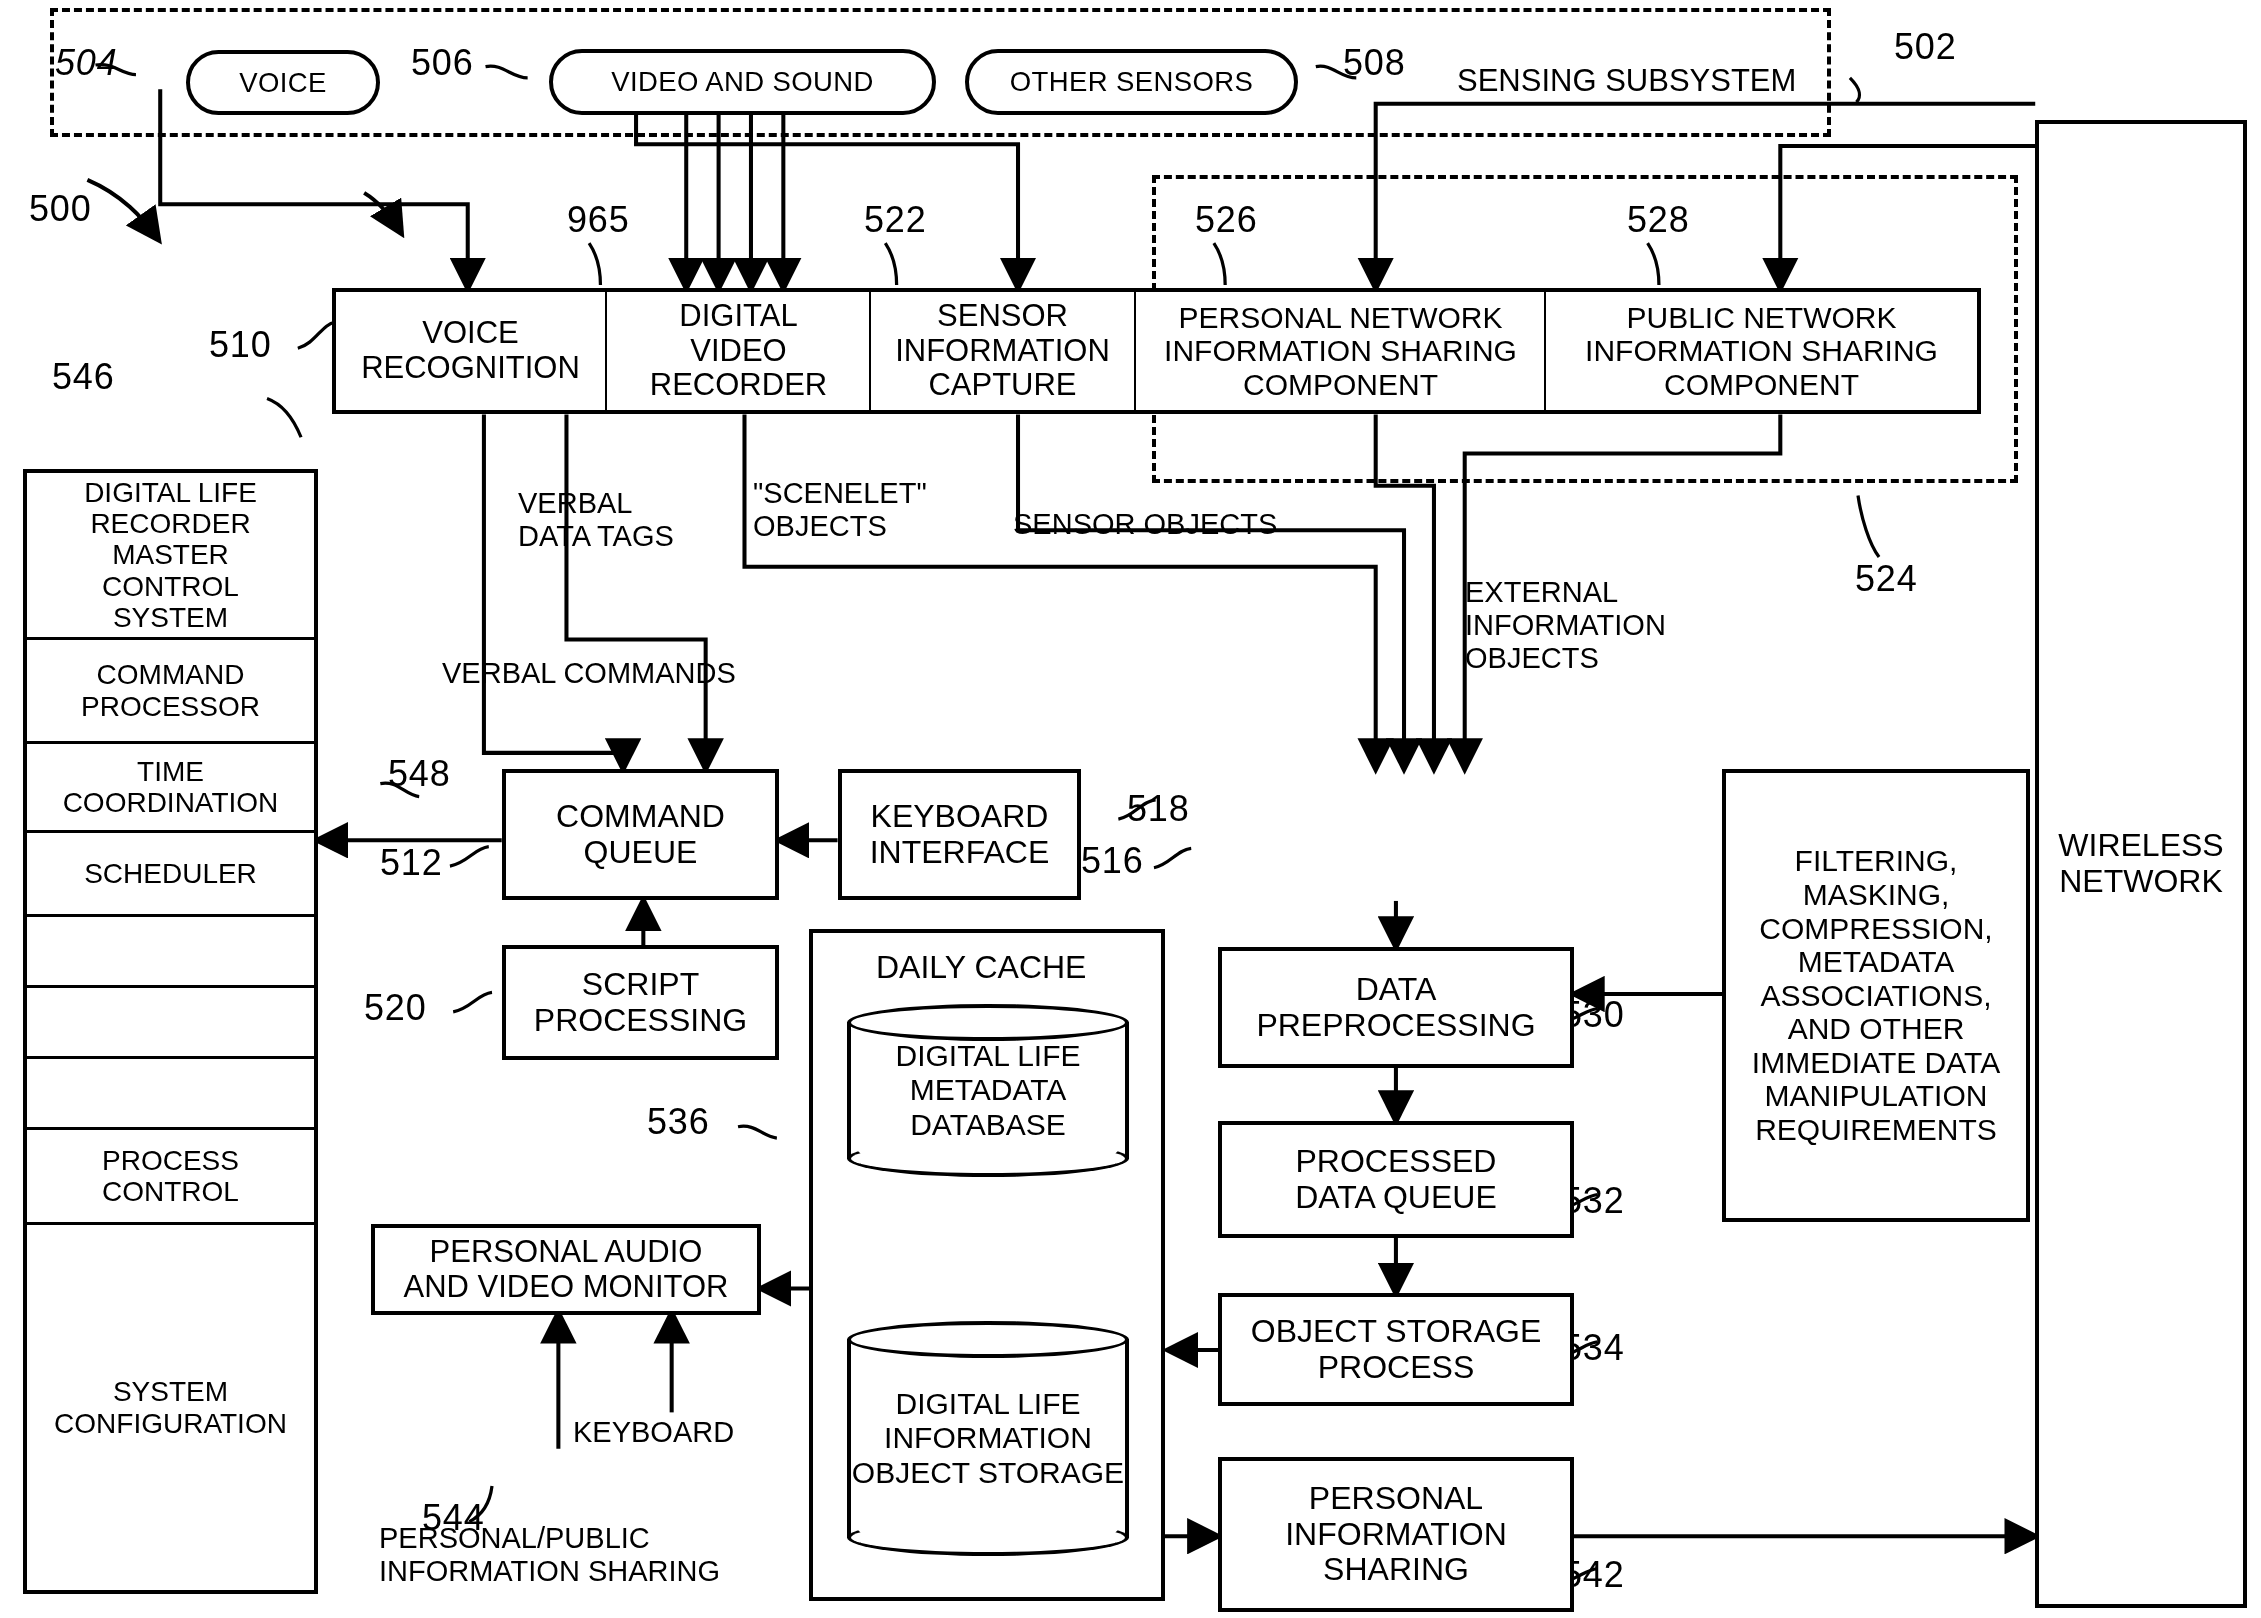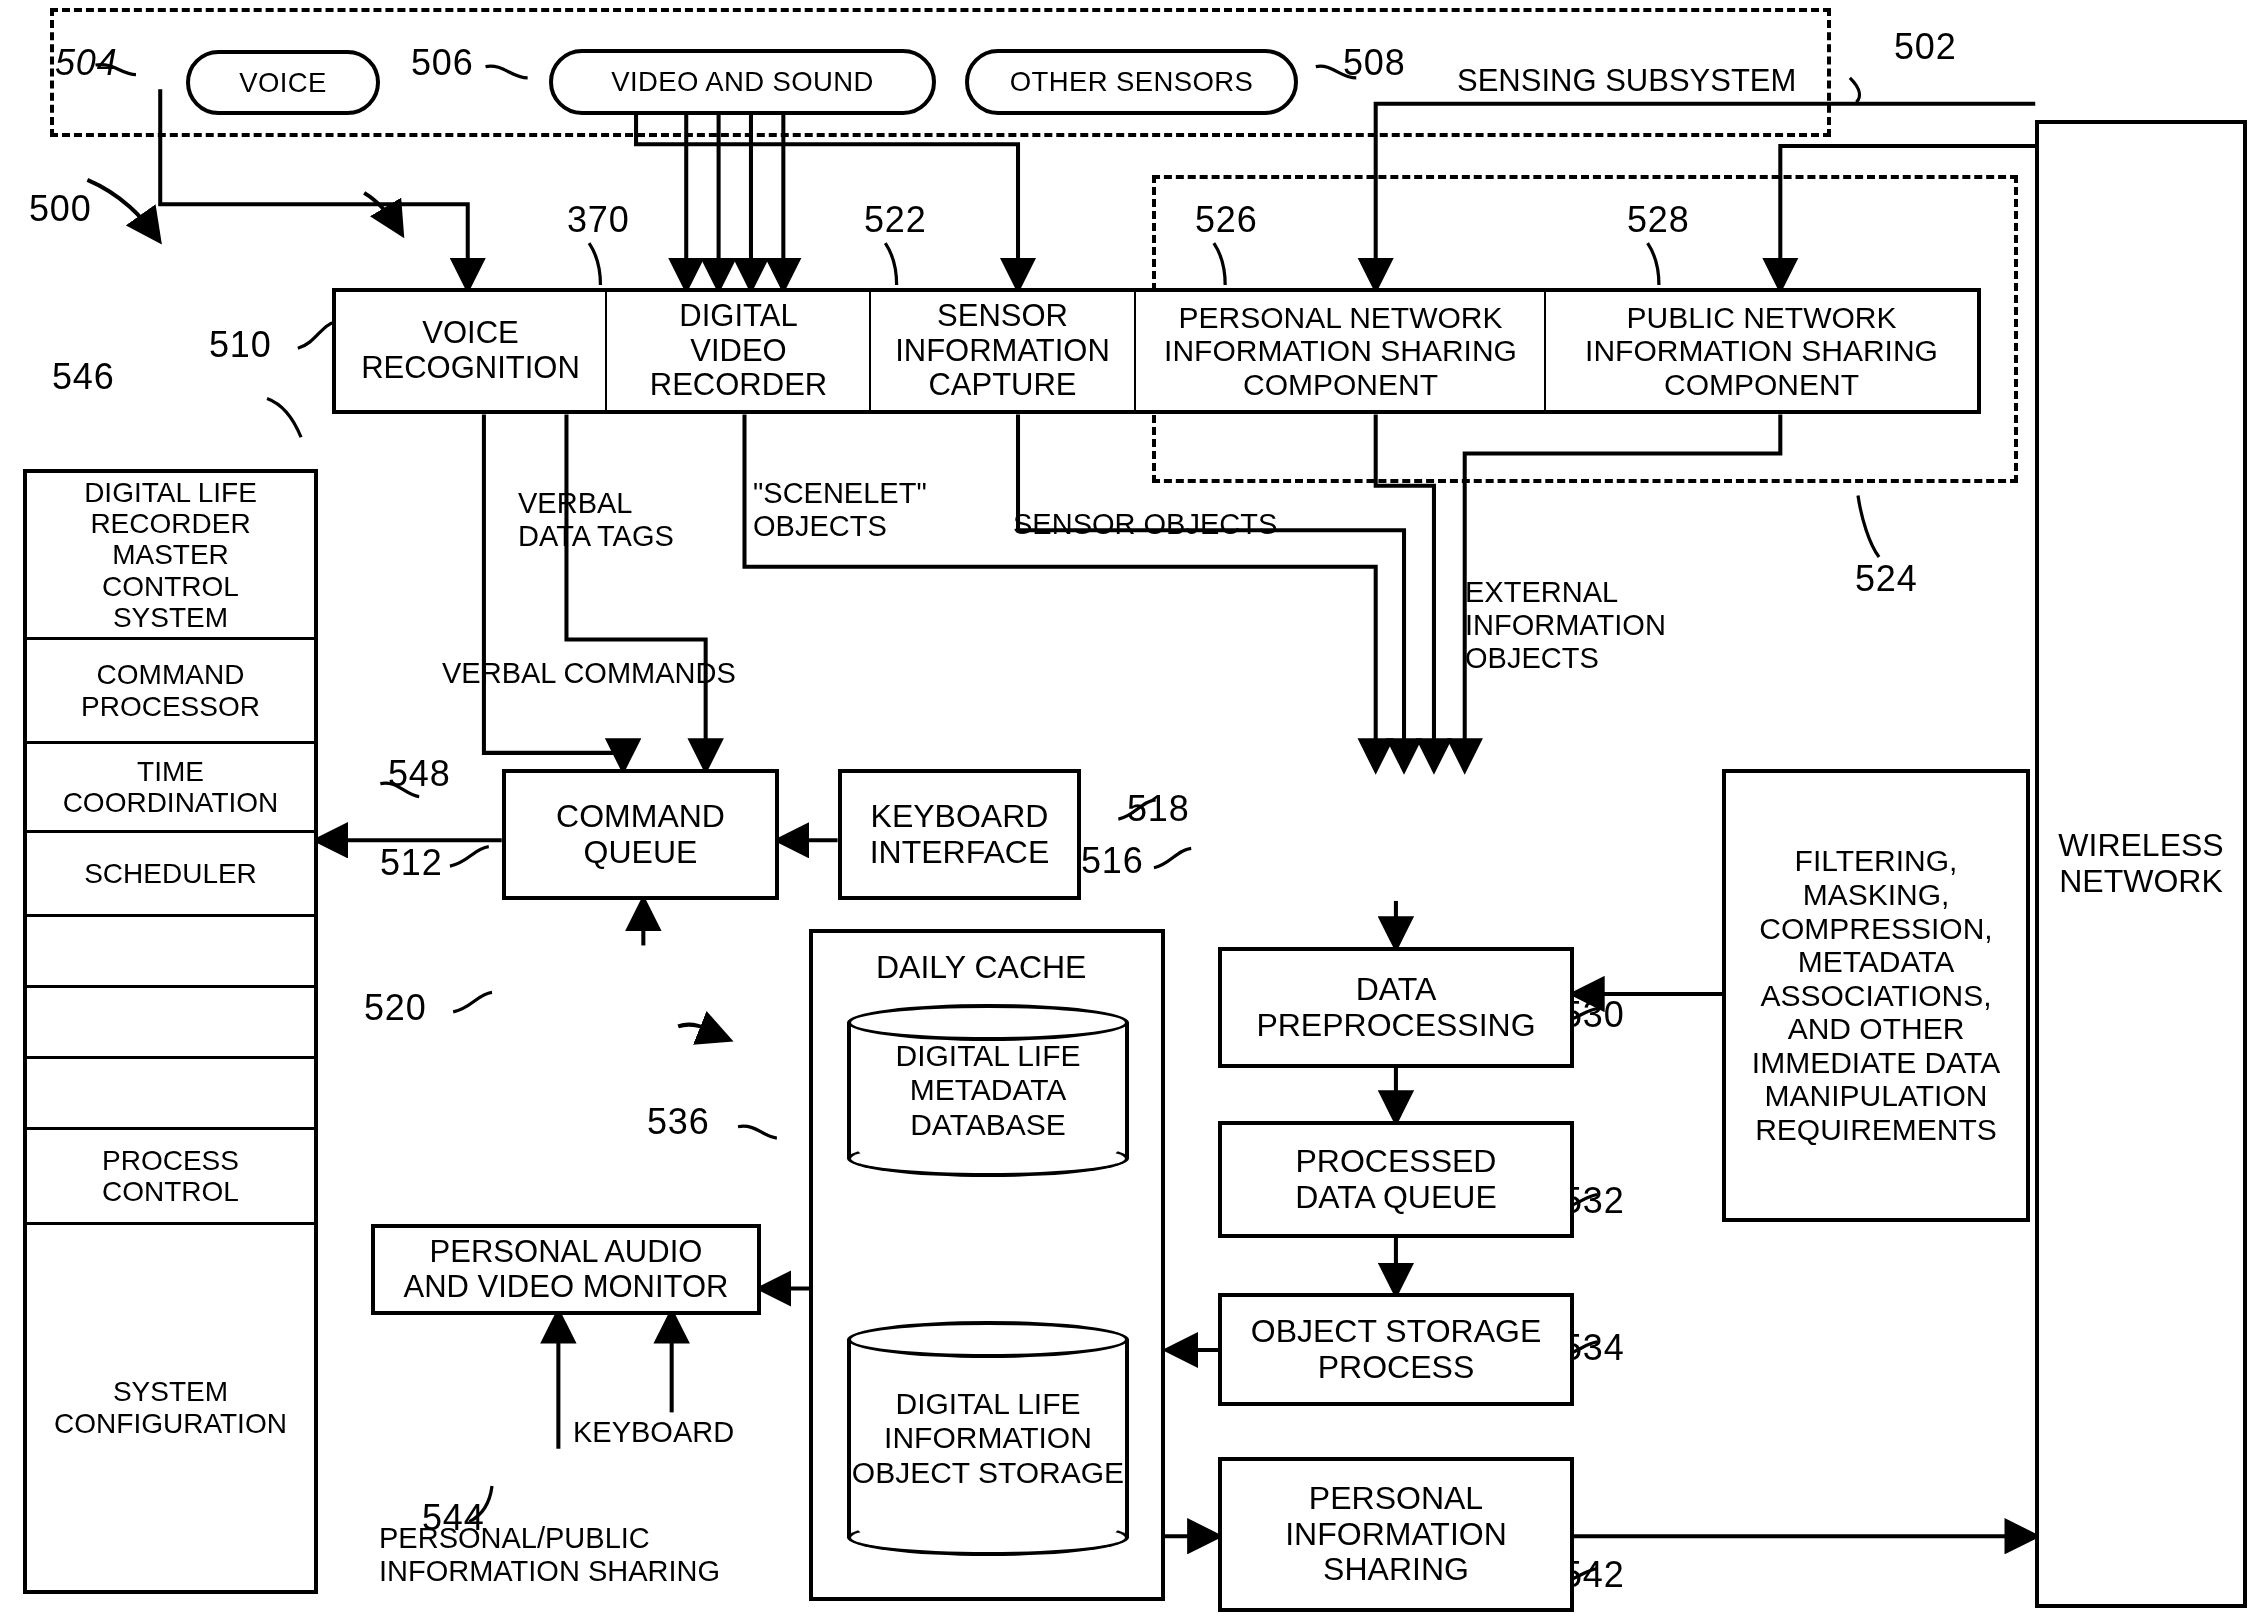--- a/index.html
+++ b/index.html
@@ -147,21 +147,21 @@
   <div class="pill" style="left:965px;top:49px;width:333px;height:66px;">
     <span>OTHER SENSORS</span>
   </div>
   <div class="lbl" style="left:1457px;top:63px;font-size:31px;">SENSING SUBSYSTEM</div>
 
   <div class="ref" style="left:55px;top:42px;font-style:italic;">504</div>
   <div class="ref" style="left:411px;top:42px;">506</div>
   <div class="ref" style="left:1343px;top:42px;">508</div>
   <div class="ref" style="left:1894px;top:26px;">502</div>
   <div class="ref" style="left:29px;top:188px;">500</div>
-  <div class="ref" style="left:567px;top:199px;">370</div>
+  <div class="ref" style="left:567px;top:199px;">965</div>
   <div class="ref" style="left:864px;top:199px;">522</div>
   <div class="ref" style="left:1195px;top:199px;">526</div>
   <div class="ref" style="left:1627px;top:199px;">528</div>
   <div class="ref" style="left:209px;top:324px;">510</div>
   <div class="ref" style="left:52px;top:356px;">546</div>
   <div class="ref" style="left:1855px;top:558px;">524</div>
   <div class="ref" style="left:388px;top:753px;">548</div>
   <div class="ref" style="left:380px;top:842px;">512</div>
   <div class="ref" style="left:1127px;top:788px;">518</div>
   <div class="ref" style="left:1081px;top:840px;">516</div>
@@ -255,20 +255,24 @@
     <span style="white-space:pre-line">COMMAND
 QUEUE</span>
     </div>
 
   <div class="box" style="left:838px;top:769px;width:243px;height:131px;font-size:32px;">
     <span style="white-space:pre-line">KEYBOARD
 INTERFACE</span>
     </div>
 
 
+  <div class="box" style="left:502px;top:945px;width:277px;height:115px;font-size:32px;">
+    <span style="white-space:pre-line">SCRIPT
+PROCESSING</span>
+    </div>
 
   <div class="box" style="left:1218px;top:947px;width:356px;height:121px;font-size:32px;">
     <span style="white-space:pre-line">DATA
 PREPROCESSING</span>
     </div>
 
   <div class="box" style="left:1218px;top:1121px;width:356px;height:117px;font-size:32px;">
     <span style="white-space:pre-line">PROCESSED
 DATA QUEUE</span>
     </div>

